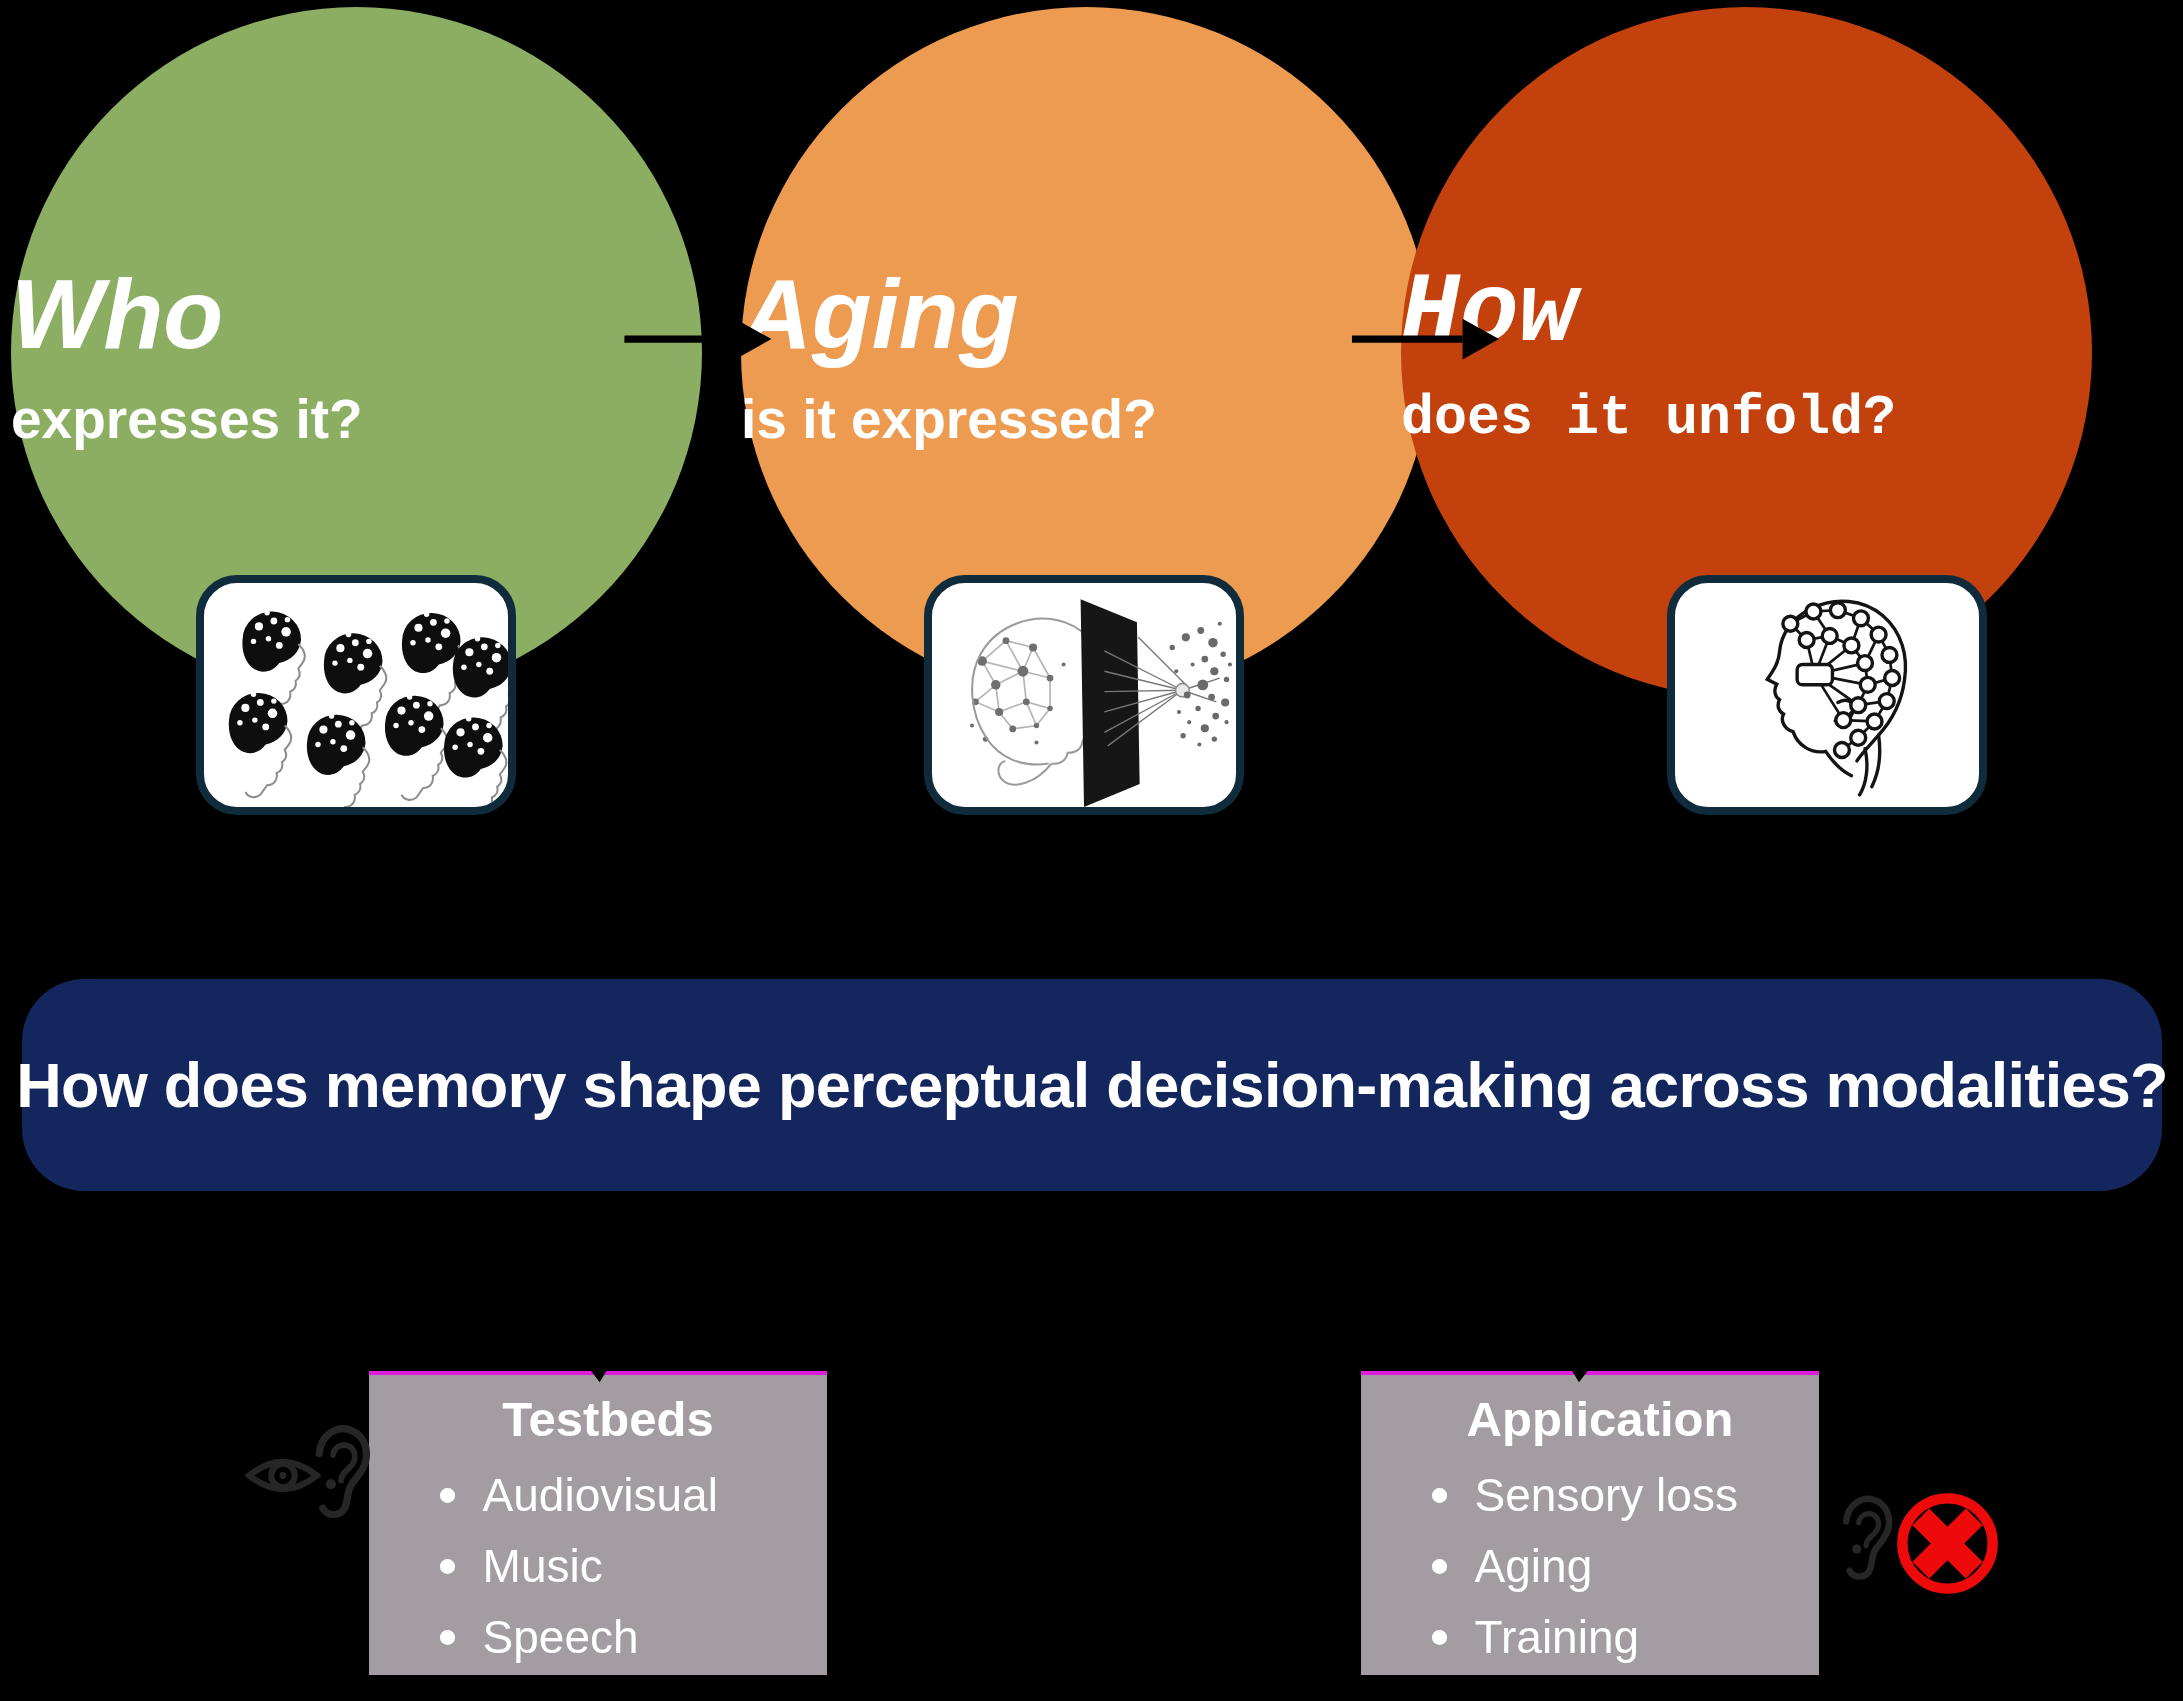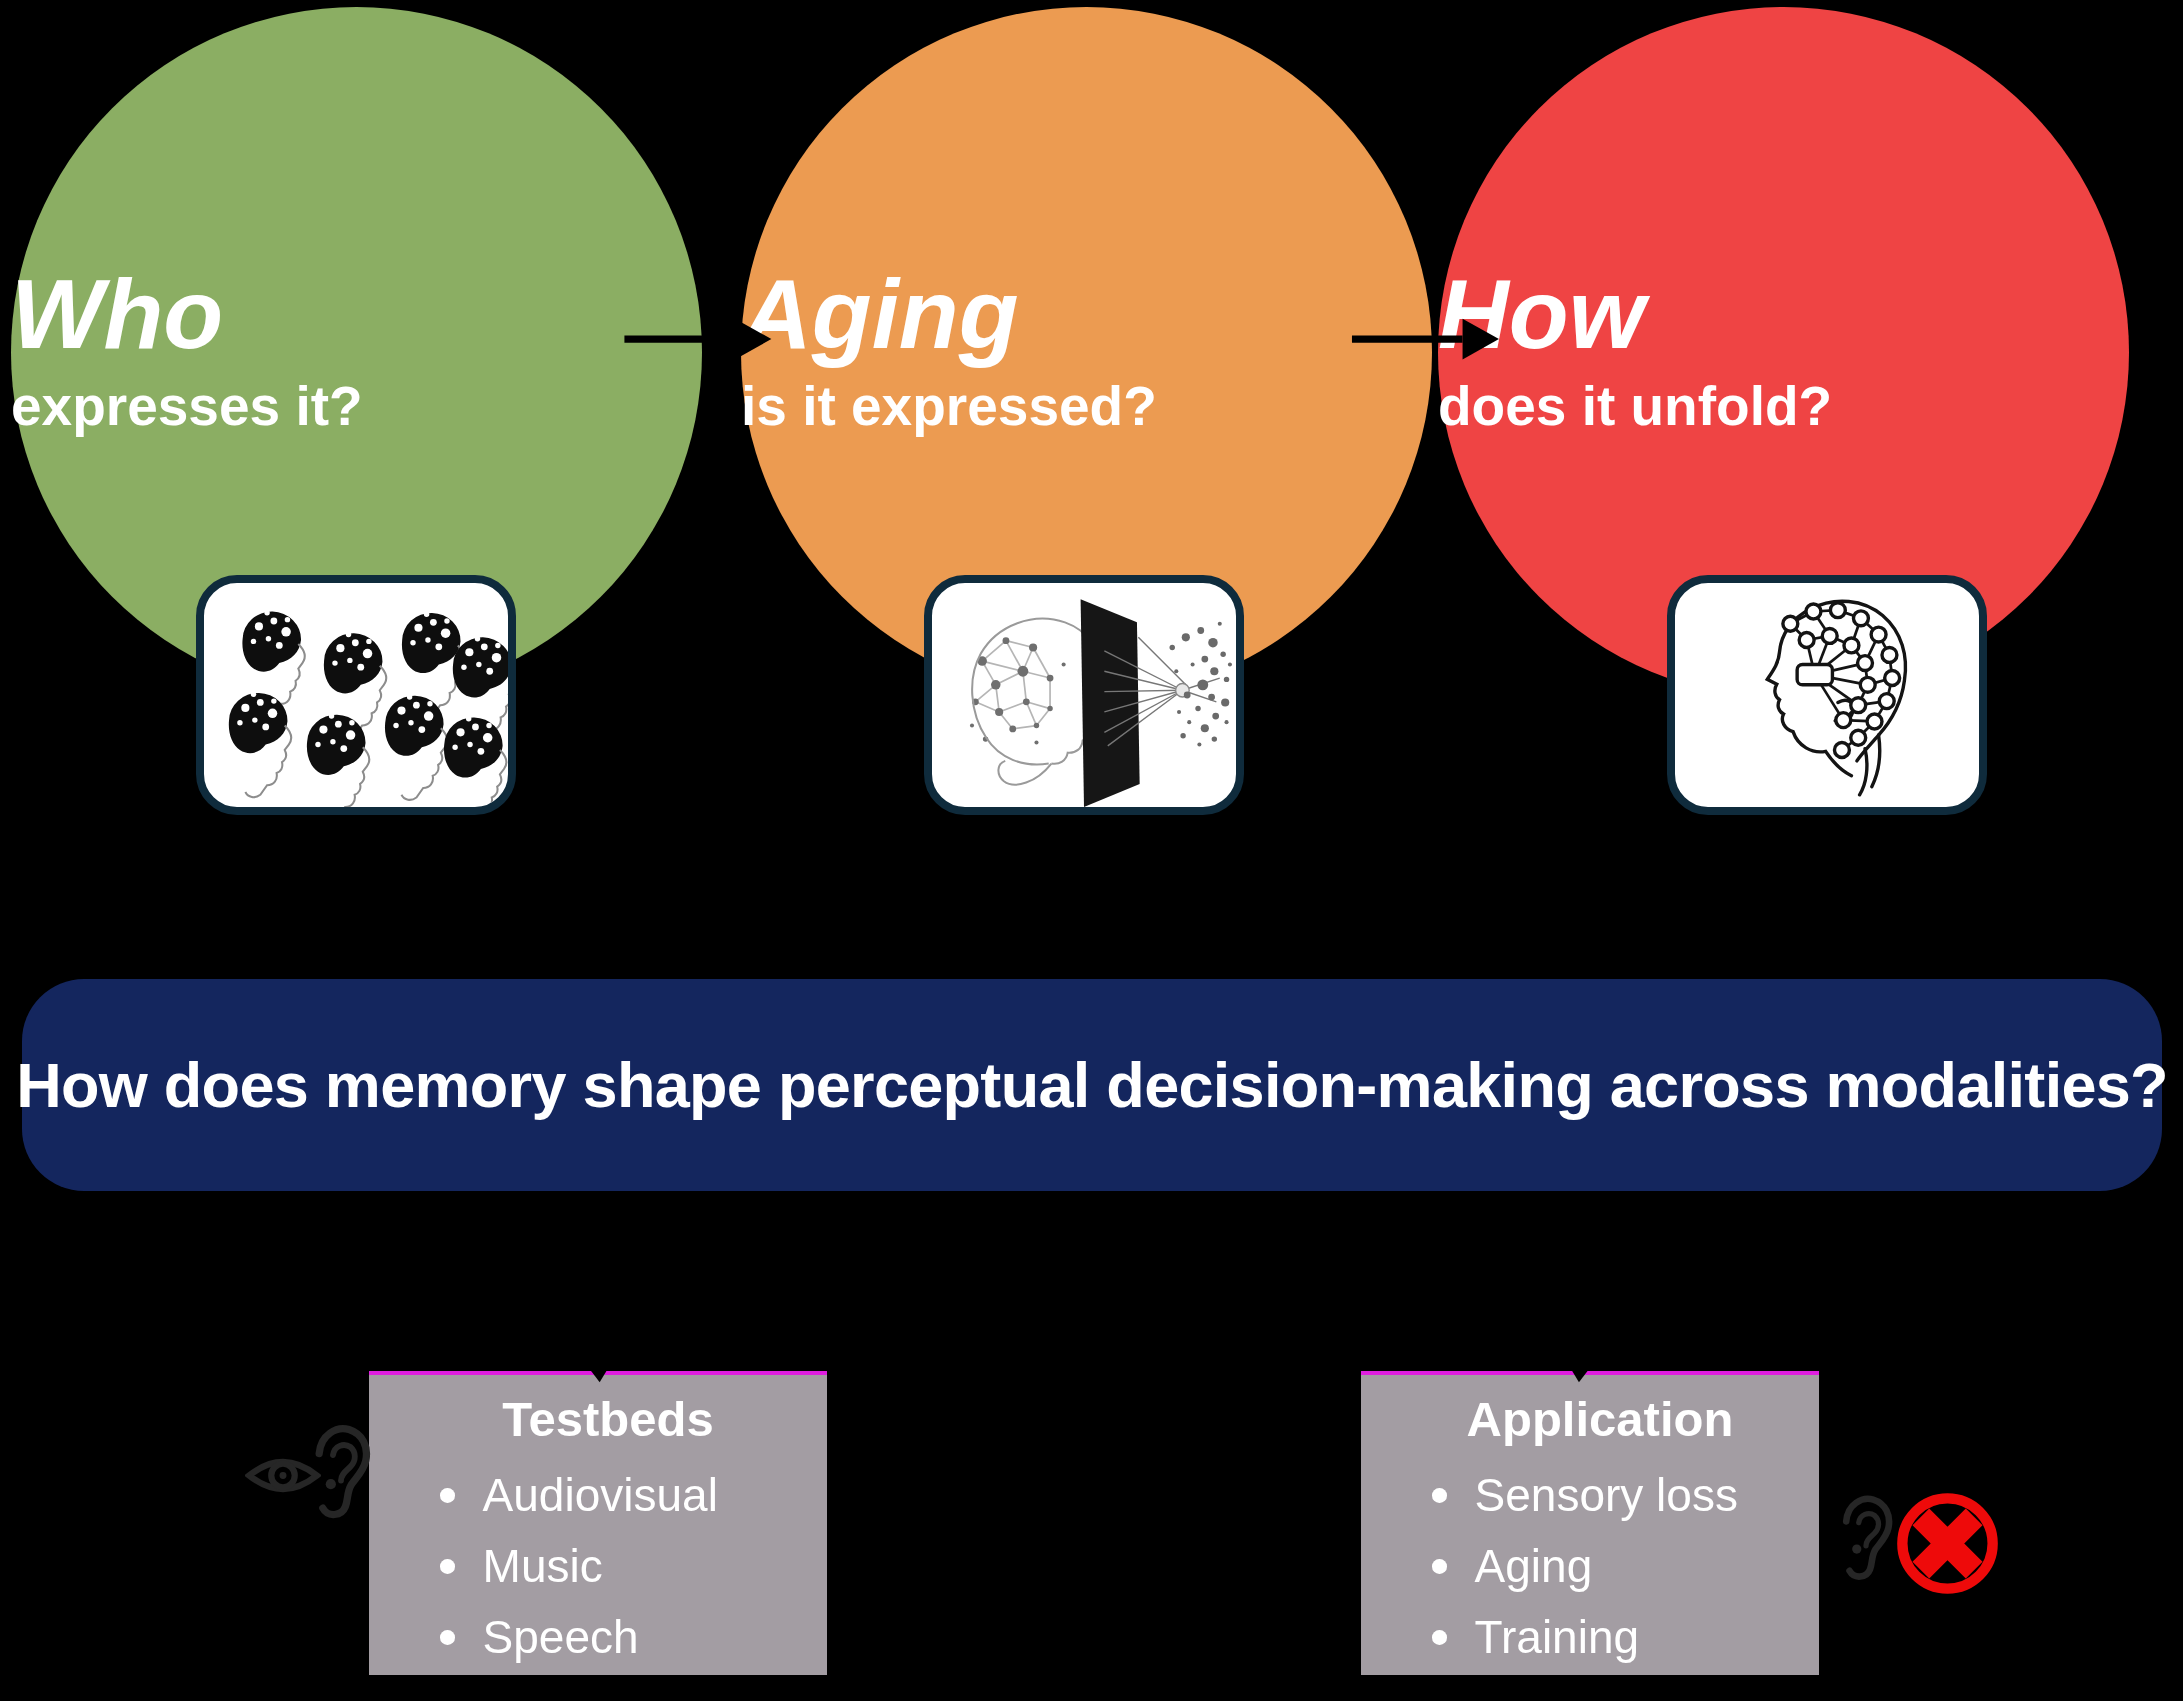--- a/index.html
+++ b/index.html
@@ -4,24 +4,24 @@
 <style>
   html,body{margin:0;padding:0;background:#000;}
   .stage{position:relative;width:2183px;height:1701px;background:#000;overflow:hidden;
          font-family:"Liberation Sans",sans-serif;}
 
   
   .qcircle{position:absolute;top:7.3px;width:691px;height:691px;border-radius:50%;
            display:flex;flex-direction:column;align-items:flex-start;text-align:center;}
   .qcircle .qtitle{margin-top:256px;font-style:italic;font-weight:bold;
                    font-size:98px;line-height:1.05;color:#fff;}
-  .qcircle .qsub{margin-top:8px;font-weight:bold;font-size:55px;color:#fff;}
+  .qcircle .qsub{margin-top:21px;font-weight:bold;font-size:55px;color:#fff;}
   .c-who{left:11px;background:#8bae63;}
   .c-when{left:741px;background:#ec9b51;}
-  .c-how{left:1438px;background:#ef4444;}
+  .c-how{left:1401px;background:#c2410c;font-family:Liberation Mono, monospace;}
 
   
   .card{position:absolute;top:575px;width:320px;height:240px;background:#fff;
         border:8.7px solid #0f2b3c;border-radius:41px;box-sizing:border-box;overflow:hidden;}
   .card svg{display:block;width:100%;height:100%;}
   .card1{left:196px;}  .card2{left:924px;}  .card3{left:1667px;}
 
   
   .banner{position:absolute;left:22px;top:979px;width:2140px;height:212px;
           background:#14265e;border-radius:62px;display:flex;align-items:center;

